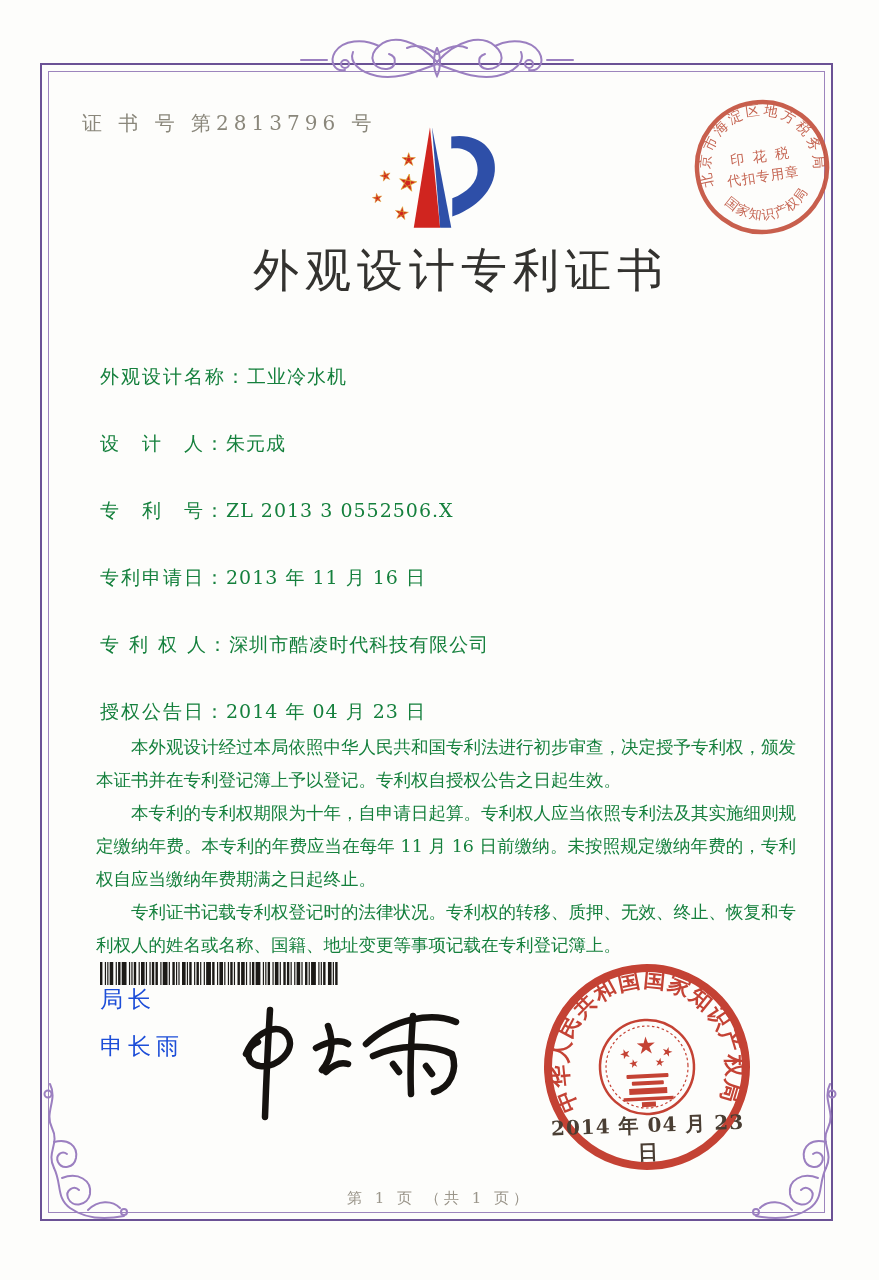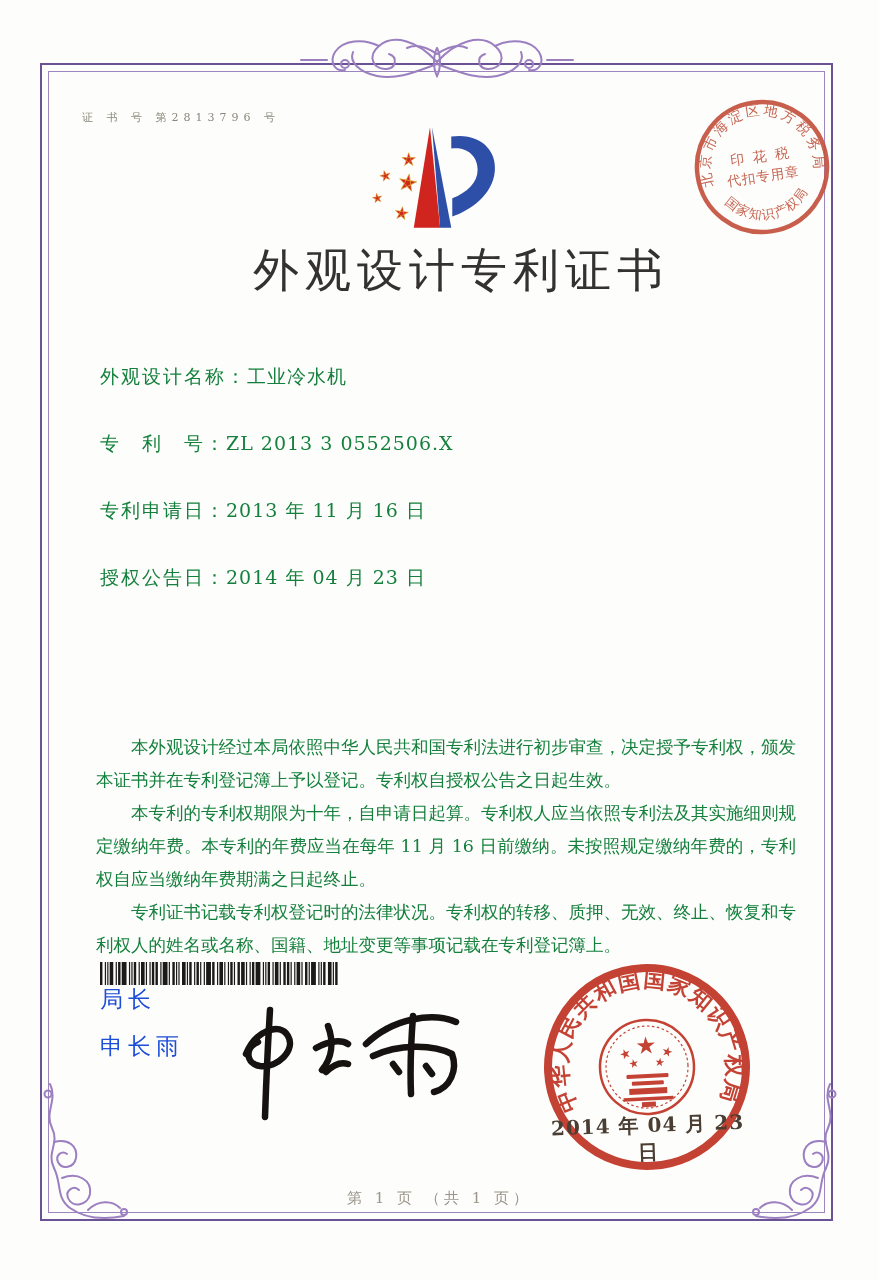--- a/index.html
+++ b/index.html
@@ -15,21 +15,21 @@
     border:2.5px solid #6b5295;
   }
   .frame-inner {
     position:absolute; left:6px; top:6px; right:6px; bottom:6px;
     border:1px solid #9d85bd;
   }
   .ornament { position:absolute; pointer-events:none; }
   .ornament path, .ornament circle { stroke:#9b7fc0; fill:none; stroke-width:2; stroke-linecap:round; }
   
   .cert-no {
-    position:absolute; left:82px; top:110px; font-size:11px; letter-spacing:5px;
+    position:absolute; left:82px; top:110px; font-size:20px; letter-spacing:5px;
     color:#8a877b;
   }
   .logo { position:absolute; left:355px; top:124px; width:152px; height:108px; }
   .doc-title {
     position:absolute; left:0; right:0; top:240px; text-align:center;
     font-size:46px; letter-spacing:6px; color:#33322f; font-weight:400;padding-left:43px;
   }
   
   .fields { position:absolute; left:100px; top:364px; width:660px; }
   .field-row { height:23px; margin-bottom:44px; font-size:19px; color:#15803d; letter-spacing:1px; white-space:nowrap; }
@@ -112,24 +112,30 @@
     </g>
   </svg>
 
   <div class="doc-title">外观设计专利证书</div>
 
   <div class="fields">
     <div class="field-row">
       <span class="lbl">外观设计名称：</span><span>工业冷水机</span>
     </div>
     <div class="field-row">
+      <span class="lbl">设　计　人：</span><span>朱元成</span>
+    </div>
+    <div class="field-row">
       <span class="lbl">专　利　号：</span><span>ZL 2013 3 0552506.X</span>
     </div>
     <div class="field-row">
       <span class="lbl">专利申请日：</span><span>2013 年 11 月 16 日</span>
+    </div>
+    <div class="field-row">
+      <span class="lbl">专 利 权 人：</span><span>深圳市酷凌时代科技有限公司</span>
     </div>
     <div class="field-row">
       <span class="lbl">授权公告日：</span><span>2014 年 04 月 23 日</span>
     </div>
   </div>
 
   <div class="body-text">
     <p>本外观设计经过本局依照中华人民共和国专利法进行初步审查，决定授予专利权，颁发本证书并在专利登记簿上予以登记。专利权自授权公告之日起生效。</p>
     <p>本专利的专利权期限为十年，自申请日起算。专利权人应当依照专利法及其实施细则规定缴纳年费。本专利的年费应当在每年 11 月 16 日前缴纳。未按照规定缴纳年费的，专利权自应当缴纳年费期满之日起终止。</p>
     <p>专利证书记载专利权登记时的法律状况。专利权的转移、质押、无效、终止、恢复和专利权人的姓名或名称、国籍、地址变更等事项记载在专利登记簿上。</p>

